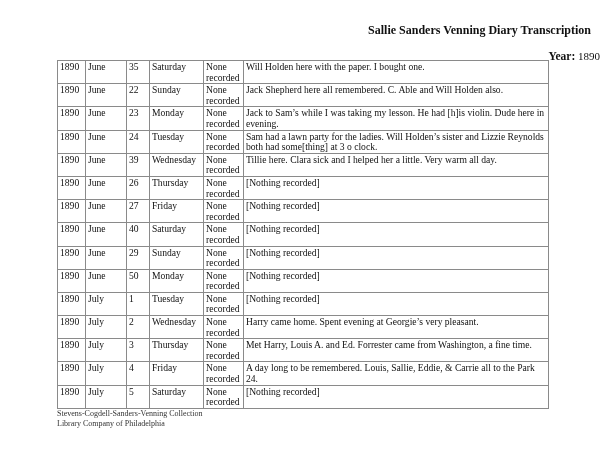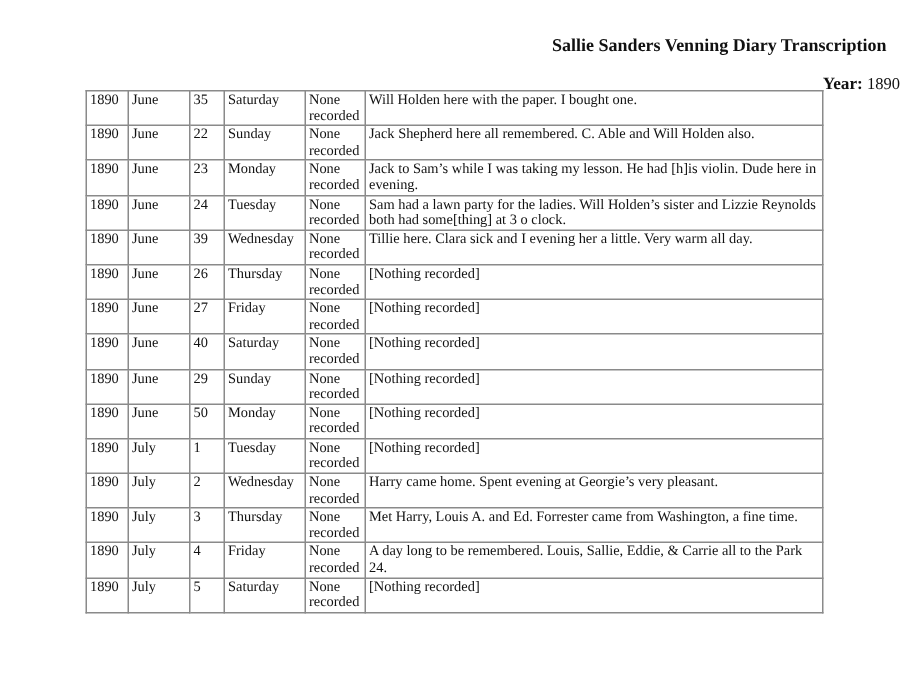--- a/index.html
+++ b/index.html
@@ -68,21 +68,21 @@
         <td>Tuesday</td>
         <td>None recorded</td>
         <td>Sam had a lawn party for the ladies. Will Holden’s sister and Lizzie Reynolds both had some[thing] at 3 o clock.</td>
       </tr>
       <tr>
         <td>1890</td>
         <td>June</td>
         <td>39</td>
         <td>Wednesday</td>
         <td>None recorded</td>
-        <td>Tillie here. Clara sick and I evening her a little. Very warm all day.</td>
+        <td>Tillie here. Clara sick and I helped her a little. Very warm all day.</td>
       </tr>
       <tr>
         <td>1890</td>
         <td>June</td>
         <td>26</td>
         <td>Thursday</td>
         <td>None recorded</td>
         <td>[Nothing recorded]</td>
       </tr>
       <tr>
@@ -154,13 +154,15 @@
         <td>July</td>
         <td>5</td>
         <td>Saturday</td>
         <td>None recorded</td>
         <td>[Nothing recorded]</td>
       </tr>
     </tbody>
 </table>
 
 <div class="footer">
+  <div>Stevens-Cogdell-Sanders-Venning Collection</div>
+  <div>Library Company of Philadelphia</div>
 </div>
 
 </body></html>

